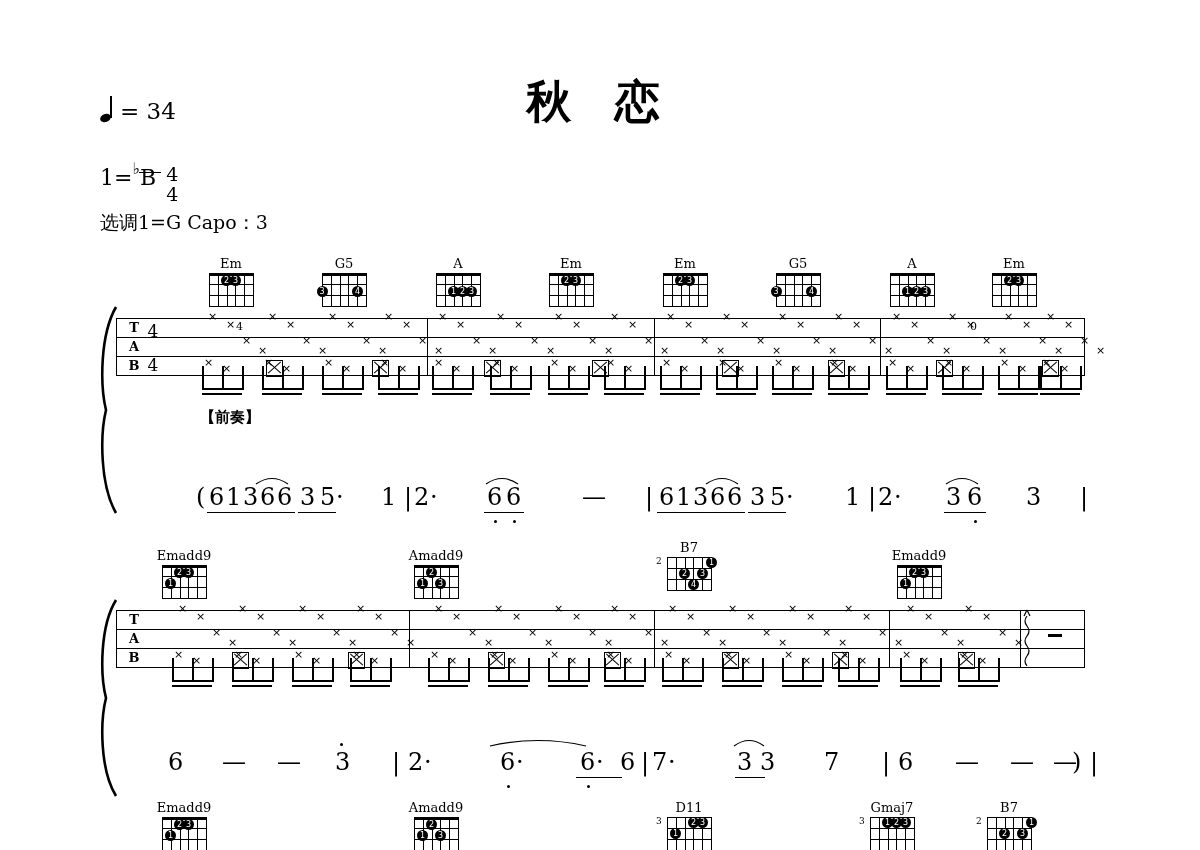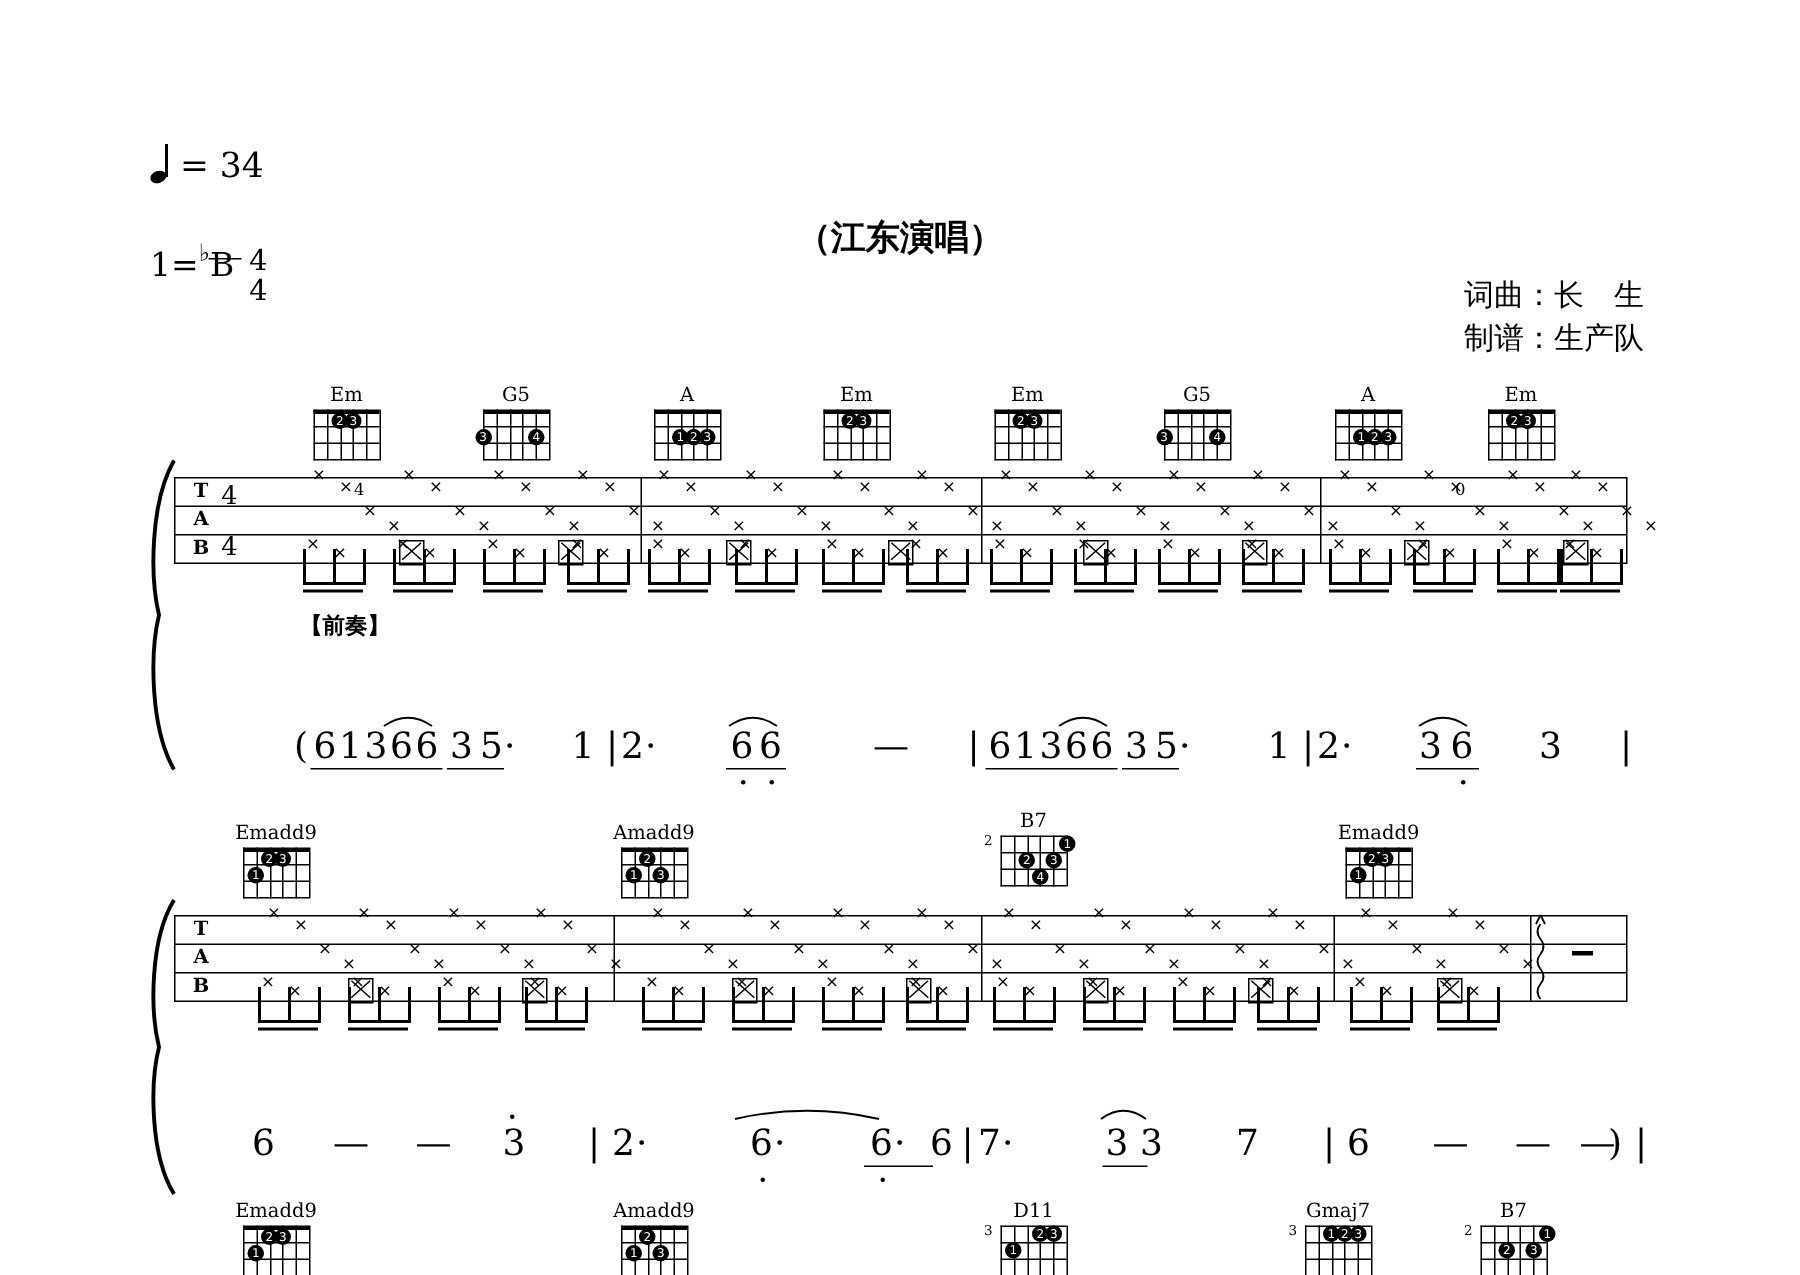--- a/index.html
+++ b/index.html
@@ -83,38 +83,35 @@
 <div class="sheet">
 
   <div class="tempo">
     <span class="noteglyph">
         <i></i>
         <b></b>
       </span>
     <span>= 34</span>
   </div>
 
-  <div class="subtitle">（江东演唱）</div>
+  <div class="title">秋 恋</div>
 
   <div class="keysig">
     <span>1=</span>
     <span class="flat">♭</span>
     <span>B</span>
     <span class="meter">
       <span>4</span>
       <span>4</span>
     </span>
   </div>
   <div class="keysig" style="left:139px;top:172px;width:22px;height:1.4px;background:#000;padding:0;"></div>
 
-
-  <div class="credits">
-    <div>词曲：长　生</div>
-    <div>制谱：生产队</div>
-  </div>
+  <div class="capo">选调1=G    Capo：3</div>
+
 
   <div class="system" id="sys1" style="top:0;">
 
     <div class="brace" style="top:305px;">
       <svg width="26" height="210" viewBox="0 0 26 210">
           <path d="M24 2 C8 30, 8 80, 14 105 C8 130, 8 180, 24 208" stroke="#000" stroke-width="2.6" fill="none"></path>
         </svg>
     </div>
 
     <div class="stafflines" style="top:318px;">

